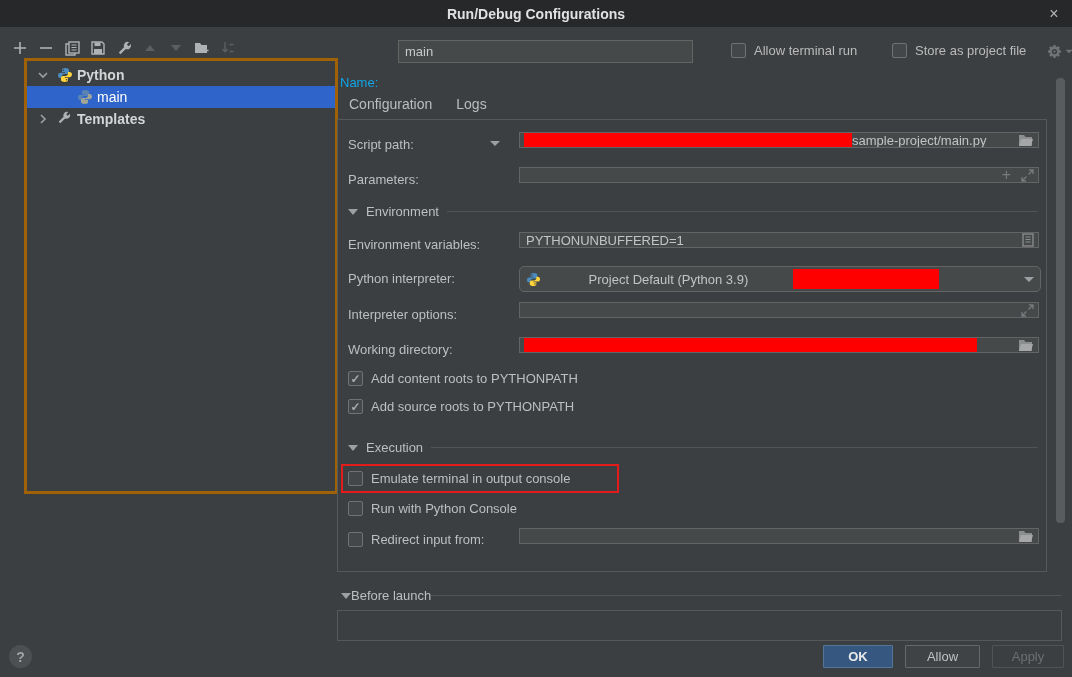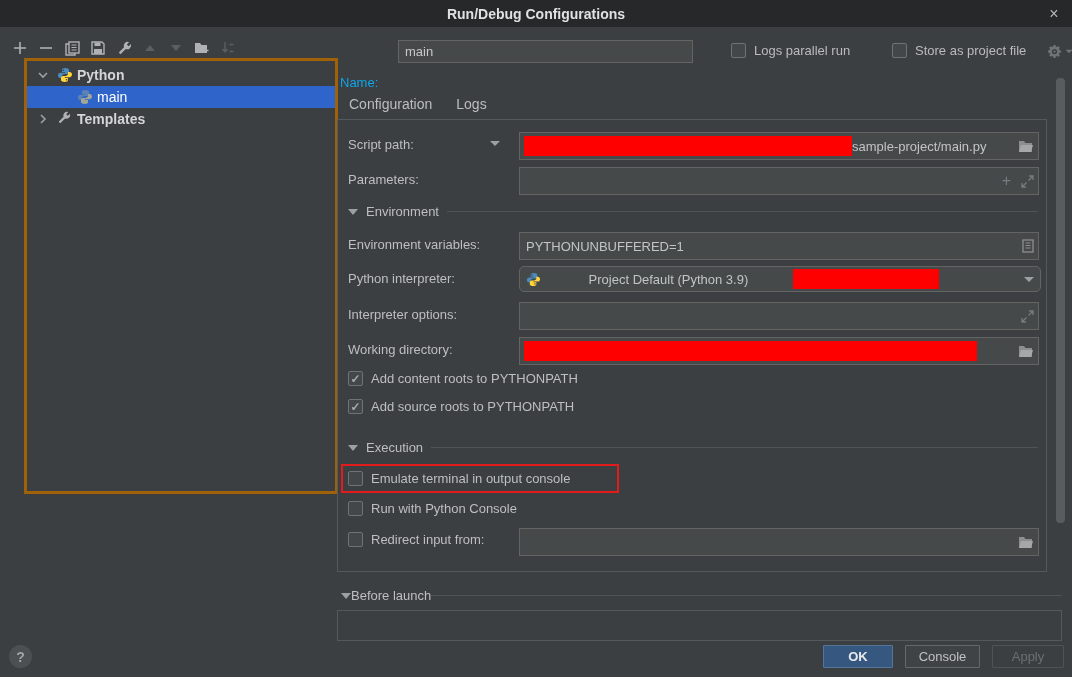--- a/index.html
+++ b/index.html
@@ -61,21 +61,21 @@
   .tab { padding:6px 12px 9px 12px; color:#bbbdbe; font-size:14px; }
   .tab.active { border-bottom:3px solid #4a88c7; }
   
   .cfg-panel {
     position:absolute; left:337px; top:119px; width:710px; height:453px;
     border:1px solid #56595b; background:#3c3f41;
   }
   .crow { position:absolute; left:10px; height:24px; display:flex; align-items:center; }
   .clabel { color:#bdbfc1; }
   .fld {
-    position:absolute; left:181px; width:520px; height:28px;
+    position:absolute; left:181px; width:520px; height:16px;
     background:#45494a; border:1px solid #646464;
     display:flex; align-items:center; padding:0 4px; color:#c2c4c5;
     overflow:hidden;
   }
   .fld .spacer { flex:1; }
   .redbox { background:#ff0000; height:20px; }
   .combo {
     position:absolute; left:181px; width:522px; height:26px;
     background:#45494a; border:1px solid #646464; border-radius:5px;
     display:flex; align-items:center; padding:0 6px; color:#c2c4c5; overflow:hidden;justify-content:space-between;
@@ -212,21 +212,21 @@
           </svg>
       </span>
       <span class="tlabel">Templates</span>
     </div>
   </div>
 
   <div class="name-label">Name:</div>
   <input class="name-input" type="text" value="main" style="">
   <div class="chk chk-parallel">
     <span class="chkbox"></span>
-    <span>Logs parallel run</span>
+    <span>Allow terminal run</span>
   </div>
   <div class="chk chk-store">
     <span class="chkbox"></span>
     <span>Store as project file</span>
   </div>
   <div class="gear-wrap">
     <svg width="15" height="15" viewBox="0 0 16 16">
         <path fill="#6f7375" d="M8 5.2A2.8 2.8 0 1 0 8 10.8 2.8 2.8 0 0 0 8 5.2zm0 1.6a1.2 1.2 0 1 1 0 2.4 1.2 1.2 0 0 1 0-2.4zM6.9 1h2.2l.3 1.7 1.3.6 1.5-1 1.5 1.6-1 1.4.6 1.3 1.7.3v2.2l-1.7.3-.6 1.3 1 1.4-1.5 1.6-1.5-1-1.3.6-.3 1.7H6.9l-.3-1.7-1.3-.6-1.5 1-1.5-1.6 1-1.4-.6-1.3L1 9.1V6.9l1.7-.3.6-1.3-1-1.4 1.5-1.6 1.5 1 1.3-.6z"></path>
       </svg>
     <span class="tri-down" style="border-top-color:#6f7375; margin-left:2px; transform:scale(.7)"></span>
@@ -373,16 +373,16 @@
 
   <div class="bl-head">
     <span class="tri"></span>
     <span>Before launch</span>
     <span class="hline"></span>
   </div>
   <div class="bl-box"></div>
 
   <div class="help-btn">?</div>
   <div class="btn btn-ok">OK</div>
-  <div class="btn btn-cancel">Console</div>
+  <div class="btn btn-cancel">Allow</div>
   <div class="btn btn-apply">Apply</div>
 
 </div>
 
 </body></html>

